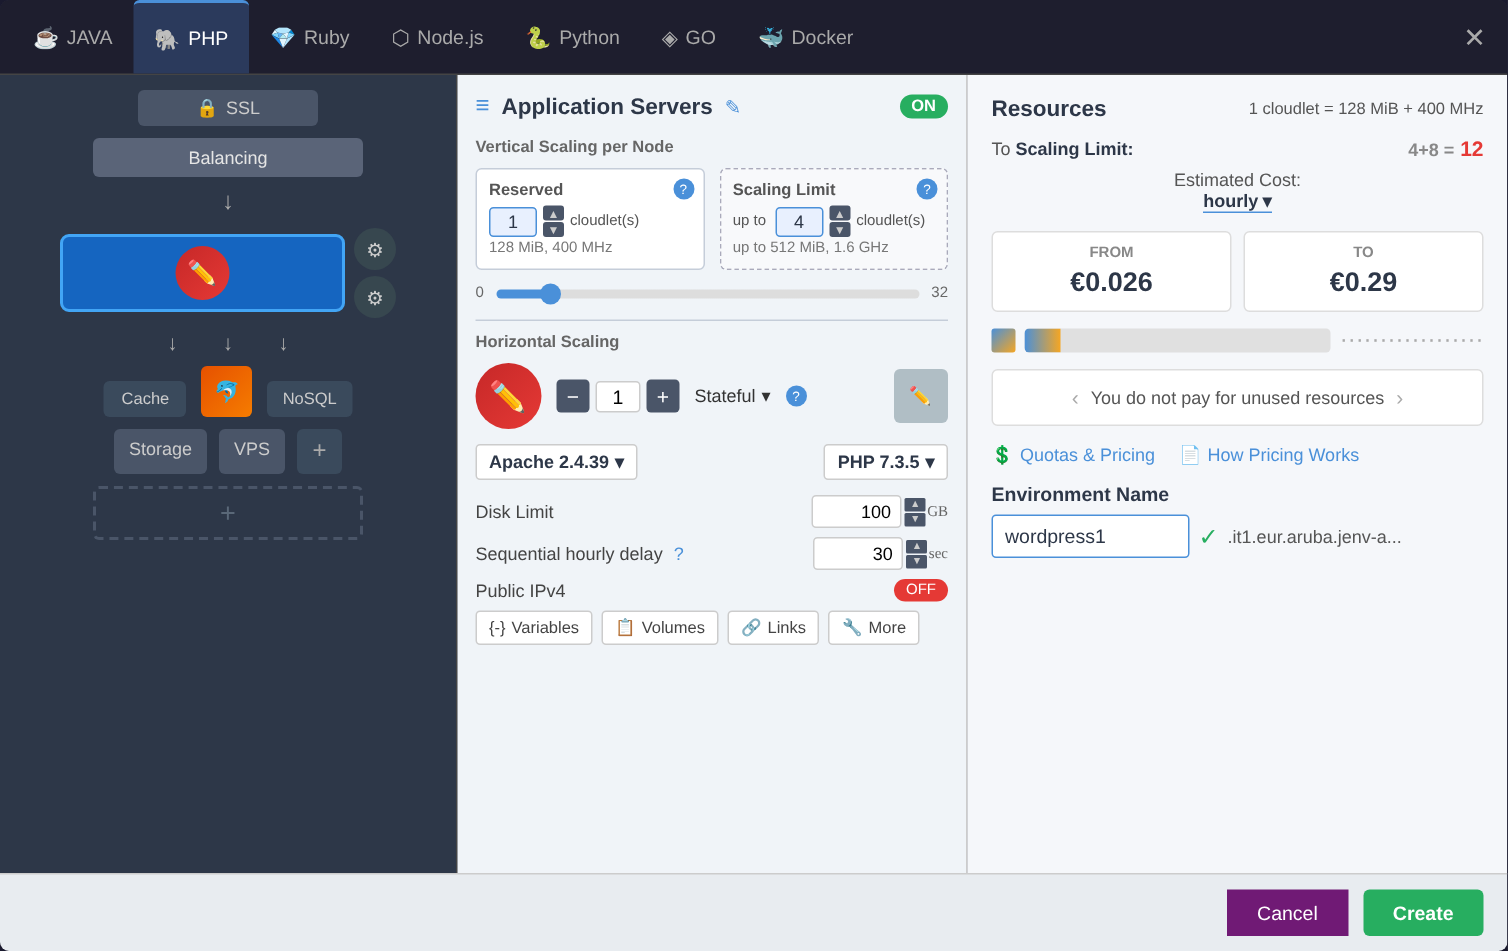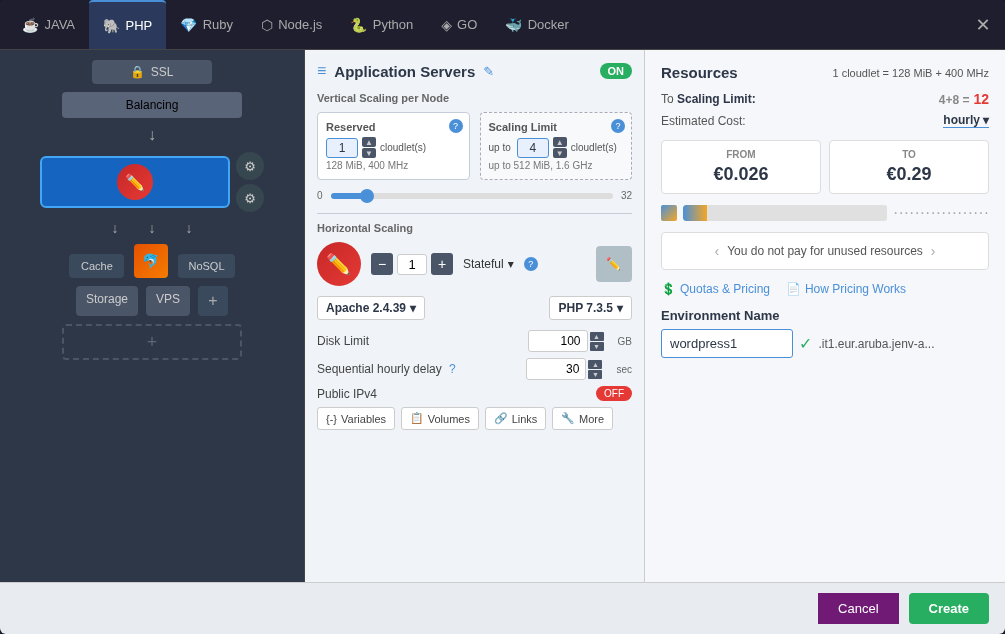--- a/index.html
+++ b/index.html
@@ -90,21 +90,21 @@
       padding: 5px 20px;
       border-radius: 4px;
       cursor: pointer;
       font-size: 12px;
       width: 120px;
       justify-content: center;
     }
 
     .balancing-btn {
       background: #5a6478;
-      color: #000000;
+      color: #e5e5e5;
       padding: 6px 20px;
       border-radius: 4px;
       cursor: pointer;
       font-size: 12px;
       width: 180px;
       text-align: center;
     }
 
     .down-arrow {
       color: #aaa;
@@ -512,21 +512,22 @@
       border-radius: 3px;
       padding: 3px 6px;
       font-size: 12px;
       width: 60px;
       text-align: right;
     }
 
     .config-unit {
       font-size: 10px;
       color: #666;
-      margin-left: 14px;
+      margin-left: 1px;
+      font-family: Liberation Serif, serif;
     }
 
     .config-stepper {
       display: flex;
       flex-direction: column;
       gap: 1px;
       margin-left: 2px;
     }
 
     .step-btn {
@@ -626,20 +627,21 @@
     .resource-value .plus {
       color: #888;
       font-size: 12px;
     }
 
     .cost-row {
       display: flex;
       align-items: center;
       justify-content: space-between;
       margin-bottom: 12px;
+      flex-direction: column;
     }
 
     .cost-label {
       font-size: 12px;
       color: #555;
     }
 
     .cost-dropdown {
       display: flex;
       align-items: center;

